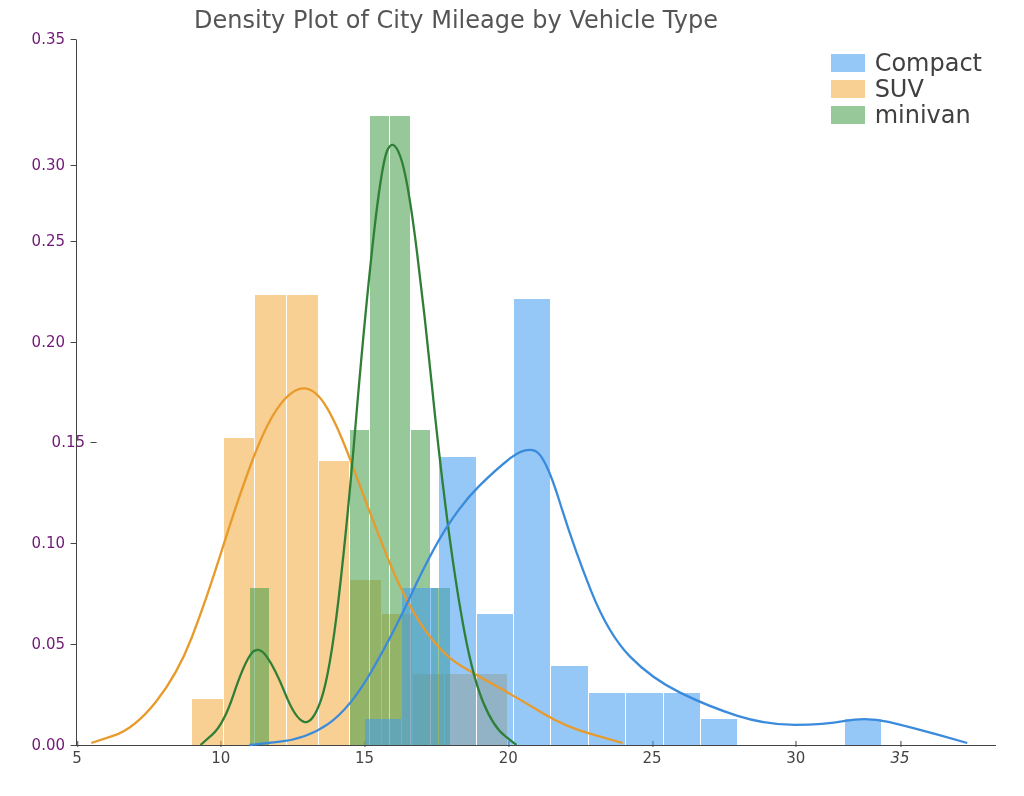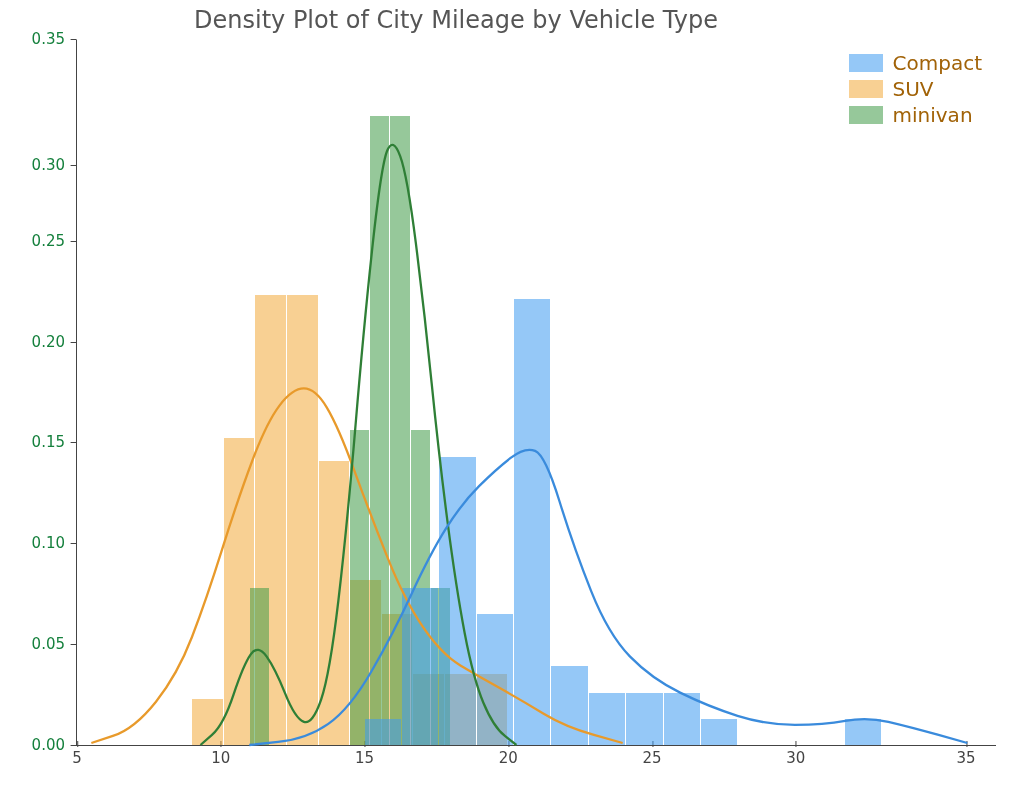--- a/index.html
+++ b/index.html
@@ -47,21 +47,21 @@
     top: -8px;
     width: 1px;
     height: 6px;
     background: #444;
   }
   .tick-y {
     position: absolute;
     left: -12px;
     transform: translate(-100%, 50%);
     font-size: 15px;
-    color: #15803d;
+    color: #701a75;
     text-align: right;
   }
   .tick-y .tm {
     position: absolute;
     right: -12px;
     top: 50%;
     width: 6px;
     height: 1px;
     background: #444;
   }
@@ -89,22 +89,22 @@
   .kde svg { width: 100%; height: 100%; overflow: visible; }
   .kde path { fill: none; stroke-width: 2.3; }
   .kde .blue   { stroke: #3a8bdc; }
   .kde .orange { stroke: #e89a2b; }
   .kde .green  { stroke: #2f7f36; }
   
   .legend {
     position: absolute;
     top: 10px;
     right: 14px;
-    font-size: 20px;
-    color: #a16207;
+    font-size: 24px;
+    color: #404040;
   }
   .legend .row {
     display: flex;
     align-items: center;
     gap: 10px;
     height: 26px;
   }
   .legend .sw {
     width: 34px;
     height: 18px;
@@ -119,35 +119,35 @@
 
 <div class="figure">
   <div class="title">Density Plot of City Mileage by Vehicle Type</div>
 
   <div class="axes">
 
     <div id="yticks">
         <div class="tick-y" style="bottom: 0px;"><div class="tm"></div>0.00</div>
         <div class="tick-y" style="bottom: 100.857px; margin-top: 20px;"><div class="tm"></div>0.05</div>
         <div class="tick-y" style="bottom: 201.714px; margin-top: 12px;"><div class="tm"></div>0.10</div>
-        <div class="tick-y" style="bottom: 302.571px;"><div class="tm"></div>0.15</div>
+        <div class="tick-y" style="bottom: 302.571px; margin-left: 20px;"><div class="tm"></div>0.15</div>
         <div class="tick-y" style="bottom: 403.429px;"><div class="tm"></div>0.20</div>
         <div class="tick-y" style="bottom: 504.286px;"><div class="tm"></div>0.25</div>
         <div class="tick-y" style="bottom: 580px;"><div class="tm"></div>0.30</div>
         <div class="tick-y" style="bottom: 706px;"><div class="tm"></div>0.35</div>
       </div>
 
     <div id="xticks">
         <div class="tick-x" style="left: 0px;"><div class="tm"></div>5</div>
         <div class="tick-x" style="left: 143.75px;"><div class="tm"></div>10</div>
         <div class="tick-x" style="left: 287.5px;"><div class="tm"></div>15</div>
         <div class="tick-x" style="left: 431.25px;"><div class="tm"></div>20</div>
         <div class="tick-x" style="left: 575px;"><div class="tm"></div>25</div>
         <div class="tick-x" style="left: 718.75px;"><div class="tm"></div>30</div>
-        <div class="tick-x" style="left: 889px;"><div class="tm"></div>35</div>
+        <div class="tick-x" style="left: 823px; font-style: italic;"><div class="tm"></div>35</div>
       </div>
 
     <div class="bars" id="bars-suv">
         <div class="bar orange" style="left: 115px; width: 30.625px; height: 46.3943px;"></div>
         <div class="bar orange" style="left: 146.625px; width: 30.625px; height: 306.606px;"></div>
         <div class="bar orange" style="left: 178.25px; width: 30.625px; height: 449.823px;"></div>
         <div class="bar orange" style="left: 209.875px; width: 30.625px; height: 449.823px;"></div>
         <div class="bar orange" style="left: 241.5px; width: 30.625px; height: 284.417px;"></div>
         <div class="bar orange" style="left: 273.125px; width: 30.625px; height: 165.406px;"></div>
         <div class="bar orange" style="left: 304.75px; width: 30.625px; height: 131.114px;"></div>

